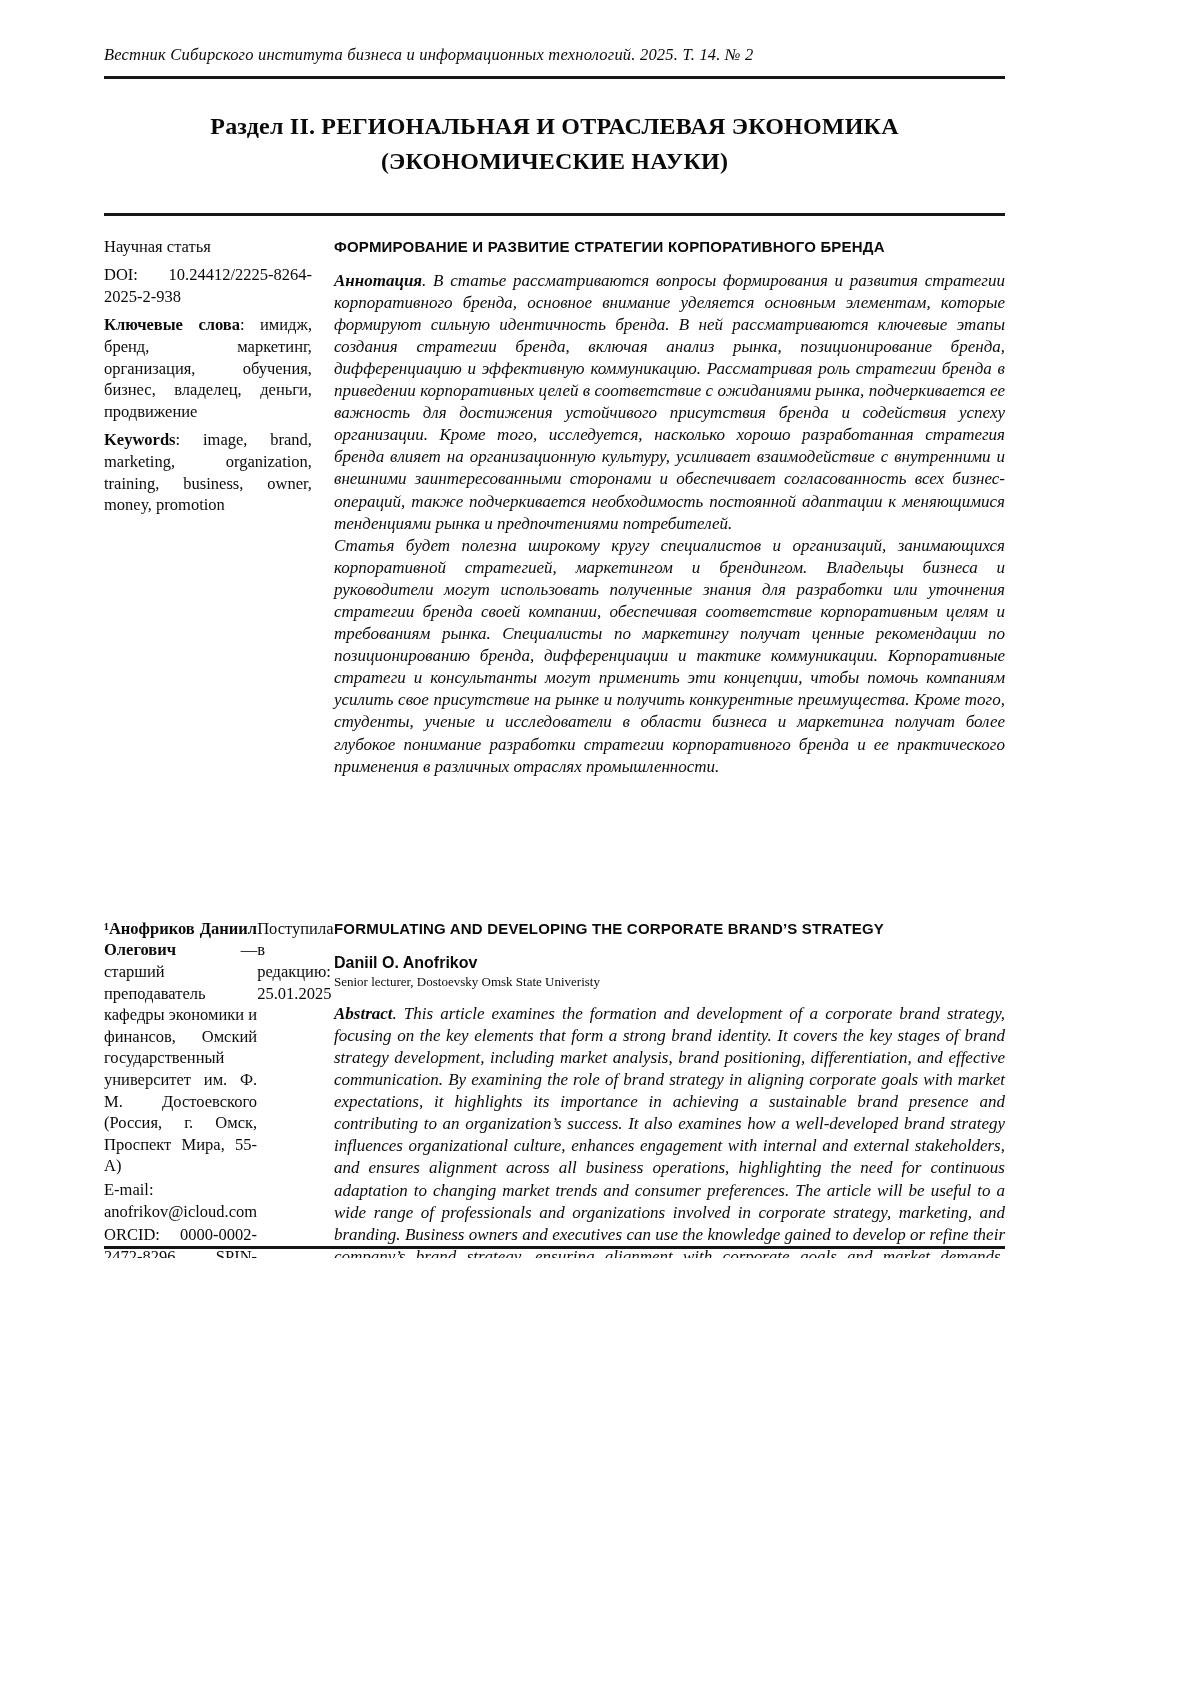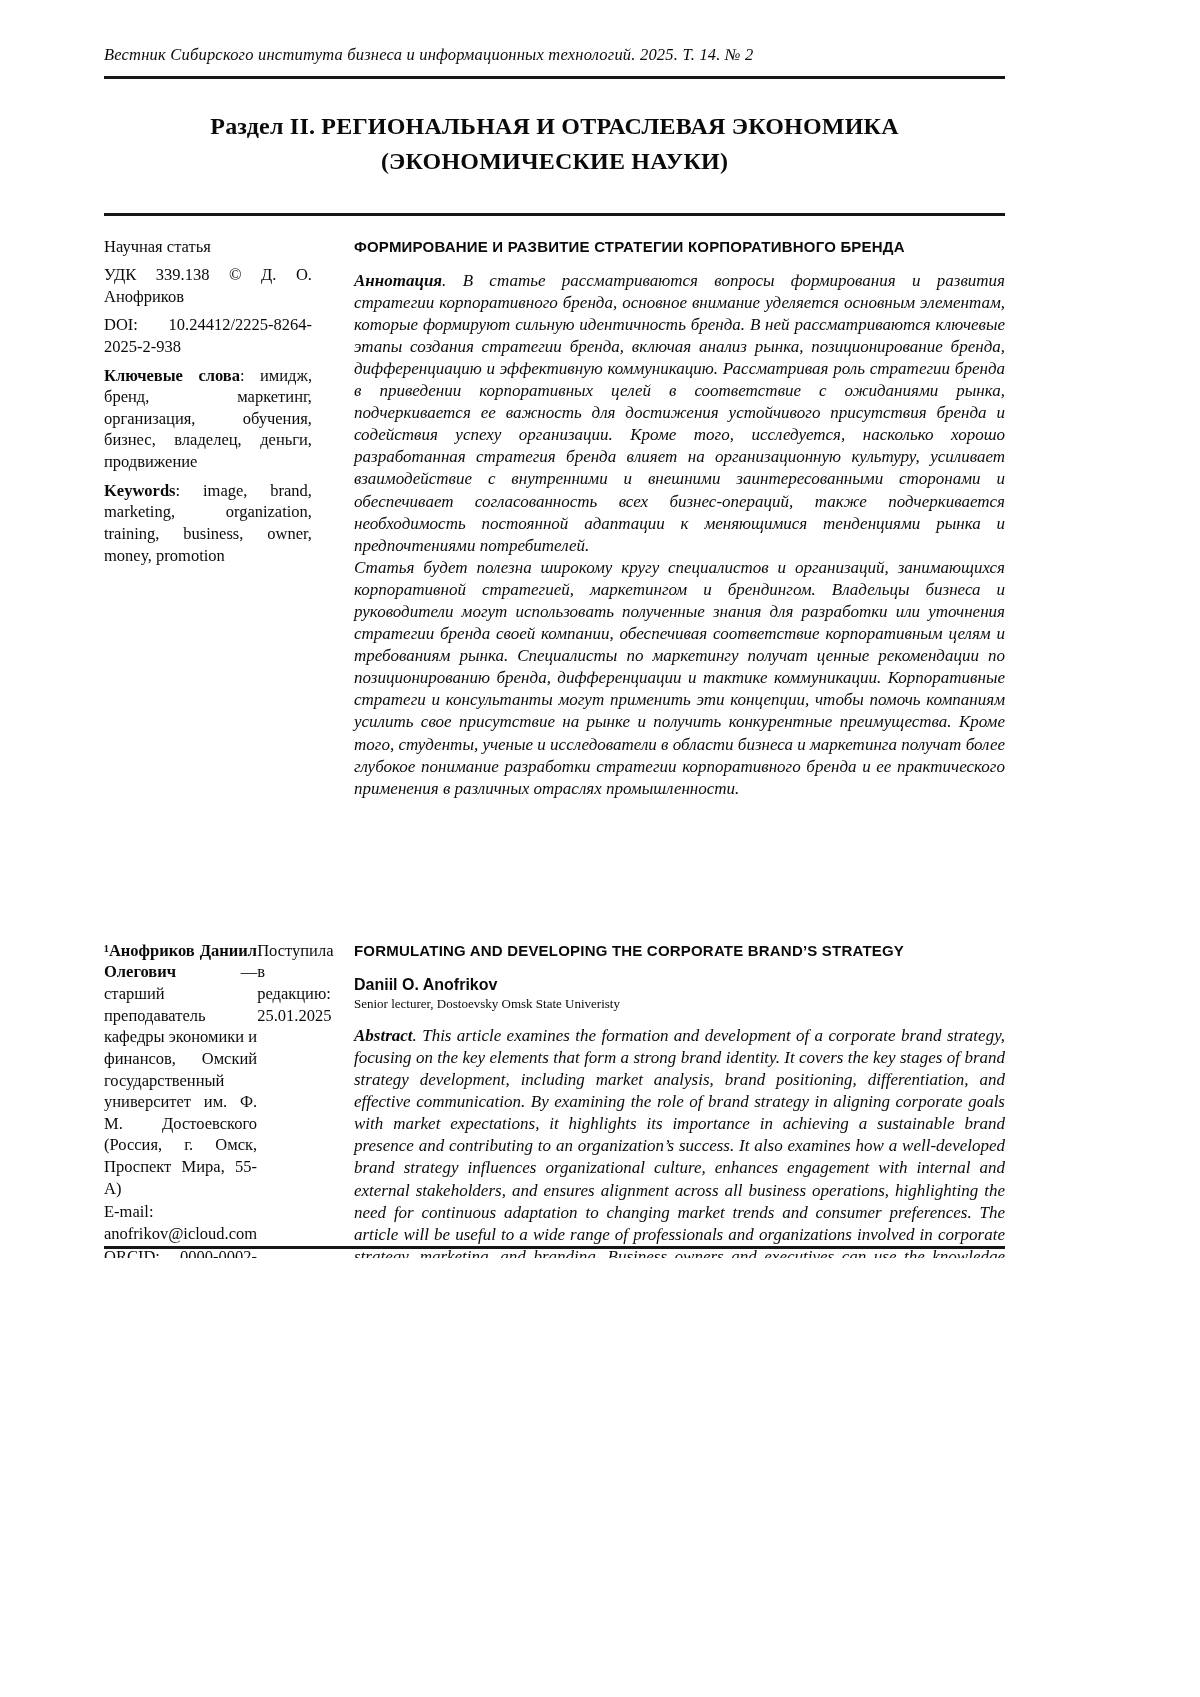--- a/index.html
+++ b/index.html
@@ -27,21 +27,21 @@
 
   .section-title {
     margin-top: 30px;
     text-align: center;
     font-weight: 700;
     font-size: 24px;
     line-height: 1.45;
     letter-spacing: 0.2px;
   }
 
-  .row { display: flex; gap: 42px; justify-content: center; }
+  .row { display: flex; gap: 22px; justify-content: center; }
   .row-1 { margin-top: 20px; }
   .row-2 { margin-top: 140px; }
 
   .col-left {
     flex: 0 0 208px;
     width: 208px;
     font-size: 16.5px;
     line-height: 1.31;
     text-align: justify;
     hyphens: auto;
@@ -113,21 +113,20 @@
     <h1 class="section-title">
       <span>Раздел II. РЕГИОНАЛЬНАЯ И ОТРАСЛЕВАЯ ЭКОНОМИКА</span><br>
       <span>(ЭКОНОМИЧЕСКИЕ НАУКИ)</span>
     </h1>
 
     <div class="rule rule-mid"></div>
 
     <div class="row row-1">
       <div class="col-left" lang="ru">
         <p>Научная статья</p>
-        <p>УДК 339.138 © Д. О. Анофриков</p>
         <p>DOI: 10.24412/2225-8264-2025-2-938</p>
         <p><b>Ключевые слова</b><span>: имидж, бренд, маркетинг, организация, обучения, бизнес, владелец, деньги, продвижение</span></p>
         <p lang="en"><b>Keywords</b><span>: image, brand, marketing, organization, training, business, owner, money, promotion</span></p>
       </div>
 
       <div class="col-right">
         <h2 class="title">ФОРМИРОВАНИЕ И РАЗВИТИЕ СТРАТЕГИИ КОРПОРАТИВНОГО БРЕНДА</h2>
         <div class="abstract" lang="ru">
           <p><b class="abs-label">Аннотация</b><span>. В статье рассматриваются вопросы формирования и развития стратегии корпоративного бренда, основное внимание уделяется основным элементам, которые формируют сильную идентичность бренда. В ней рассматриваются ключевые этапы создания стратегии бренда, включая анализ рынка, позиционирование бренда, дифференциацию и эффективную коммуникацию. Рассматривая роль стратегии бренда в приведении корпоративных целей в соответствие с ожиданиями рынка, подчеркивается ее важность для достижения устойчивого присутствия бренда и содействия успеху организации. Кроме того, исследуется, насколько хорошо разработанная стратегия бренда влияет на организационную культуру, усиливает взаимодействие с внутренними и внешними заинтересованными сторонами и обеспечивает согласованность всех бизнес-операций, также подчеркивается необходимость постоянной адаптации к меняющимися тенденциями рынка и предпочтениями потребителей.</span></p>
           <p>Статья будет полезна широкому кругу специалистов и организаций, занимающихся корпоративной стратегией, маркетингом и брендингом. Владельцы бизнеса и руководители могут использовать полученные знания для разработки или уточнения стратегии бренда своей компании, обеспечивая соответствие корпоративным целям и требованиям рынка. Специалисты по маркетингу получат ценные рекомендации по позиционированию бренда, дифференциации и тактике коммуникации. Корпоративные стратеги и консультанты могут применить эти концепции, чтобы помочь компаниям усилить свое присутствие на рынке и получить конкурентные преимущества. Кроме того, студенты, ученые и исследователи в области бизнеса и маркетинга получат более глубокое понимание разработки стратегии корпоративного бренда и ее практического применения в различных отраслях промышленности.</p>

